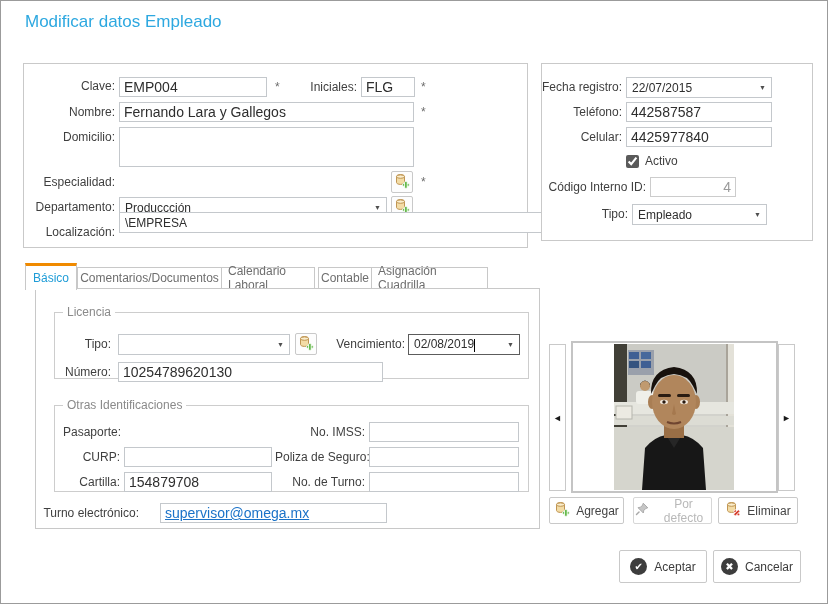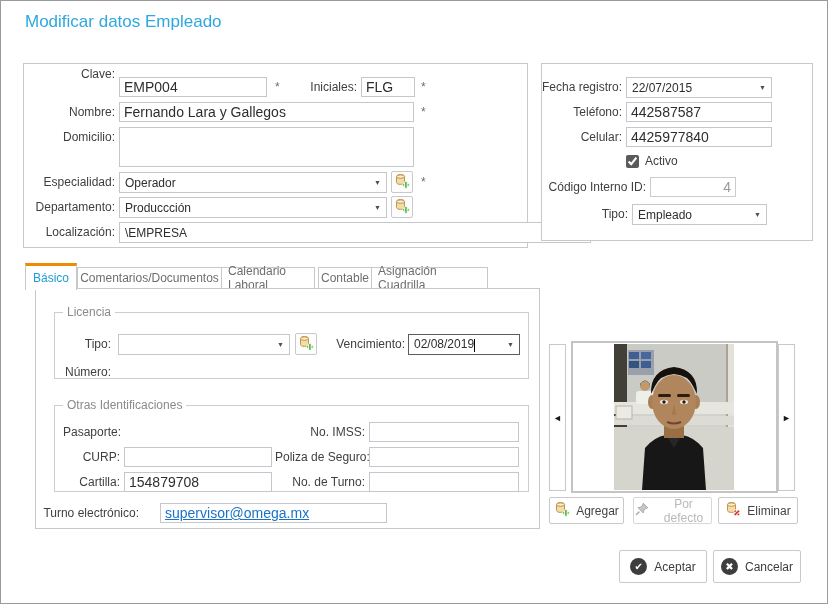--- a/index.html
+++ b/index.html
@@ -65,40 +65,36 @@
   .link { color:#1a72c8; text-decoration:underline; }
 </style>
 </head>
 <body>
 
 <div id="window">
 
   <div class="title">Modificar datos Empleado</div>
 
   <div class="gbox" id="box-general">
-    <span class="lbl" style="left:0;width:91px;top:0">Clave:</span>
+    <span class="lbl" style="left:0;width:91px;top:12px">Clave:</span>
     <input class="txt" style="left: 95px; top: 13px; width: 148px;" value="EMP004">
     <span class="req" style="left:251px;top:16px">*</span>
 
     <span class="lbl" style="left:278px;width:55px;top:13px">Iniciales:</span>
     <input class="txt" style="left: 337px; top: 13px; width: 54px;" value="FLG">
     <span class="req" style="left:397px;top:16px">*</span>
 
     <span class="lbl" style="left:0;width:91px;top:38px">Nombre:</span>
     <input class="txt" style="left: 95px; top: 38px; width: 295px;" value="Fernando Lara y Gallegos">
     <span class="req" style="left:397px;top:41px">*</span>
 
     <span class="lbl" style="left:0;width:91px;top:63px">Domicilio:</span>
     <textarea class="txt" style="left: 95px; top: 63px; width: 295px; height: 40px;"></textarea>
 
     <span class="lbl" style="left:0;width:91px;top:108px">Especialidad:</span>
-    <div class="combo" style="left:95px;top:108px;width:268px">
-      <span>Operador</span>
-      <span class="arrow">▼</span>
-    </div>
     <button class="addbtn" style="left:367px;top:107px">
       <span>
         <svg width="16" height="16" viewBox="0 0 16 16">
             <path d="M2.5 3.6C2.5 2.4 4.3 1.6 6.5 1.6C8.7 1.6 10.5 2.4 10.5 3.6L10.5 9.4C10.5 10.6 8.7 11.4 6.5 11.4C4.3 11.4 2.5 10.6 2.5 9.4Z" fill="#f3dca6" stroke="#c09552"></path>
             <ellipse cx="6.5" cy="3.6" rx="4" ry="1.7" fill="#faeecd" stroke="#c09552"></ellipse>
             <rect x="8.6" y="10.6" width="6.6" height="2.6" rx="0.6" fill="#57b33a" stroke="#fff" stroke-width="0.9"></rect>
             <rect x="10.6" y="8.6" width="2.6" height="6.6" rx="0.6" fill="#57b33a" stroke="#fff" stroke-width="0.9"></rect>
           </svg>
       </span>
     </button>
@@ -114,21 +110,21 @@
         <svg width="16" height="16" viewBox="0 0 16 16">
             <path d="M2.5 3.6C2.5 2.4 4.3 1.6 6.5 1.6C8.7 1.6 10.5 2.4 10.5 3.6L10.5 9.4C10.5 10.6 8.7 11.4 6.5 11.4C4.3 11.4 2.5 10.6 2.5 9.4Z" fill="#f3dca6" stroke="#c09552"></path>
             <ellipse cx="6.5" cy="3.6" rx="4" ry="1.7" fill="#faeecd" stroke="#c09552"></ellipse>
             <rect x="8.6" y="10.6" width="6.6" height="2.6" rx="0.6" fill="#57b33a" stroke="#fff" stroke-width="0.9"></rect>
             <rect x="10.6" y="8.6" width="2.6" height="6.6" rx="0.6" fill="#57b33a" stroke="#fff" stroke-width="0.9"></rect>
           </svg>
       </span>
     </button>
 
     <span class="lbl" style="left:0;width:91px;top:158px">Localización:</span>
-    <div class="combo" style="left:95px;top:158px;width:472px">
+    <div class="combo" style="left:95px;top:148px;width:472px">
       <span>\EMPRESA</span>
       <span class="arrow">▼</span>
     </div>
   </div>
 
   <div class="gbox" id="box-registro">
     <span class="lbl" style="left:0;width:80px;top:13px">Fecha registro:</span>
     <div class="combo" style="left:84px;top:13px;width:146px">
       <span>22/07/2015</span>
       <span class="arrow">▼</span>
@@ -179,20 +175,21 @@
               <rect x="10.6" y="8.6" width="2.6" height="6.6" rx="0.6" fill="#57b33a" stroke="#fff" stroke-width="0.9"></rect>
             </svg>
         </span>
       </button>
       <span class="lbl" style="left:262px;width:88px;top:15px">Vencimiento:</span>
       <div class="combo focused" style="left:353px;top:15px;width:112px">
         <span><span>02/08/2019</span><span class="caret"></span></span>
         <span class="arrow">▼</span>
       </div>
       <span class="lbl" style="left:8px;width:48px;top:43px">Número:</span>
+      <input class="txt" style="left: 63px; top: 43px; width: 265px;" value="10254789620130">
     </fieldset>
 
     <fieldset style="left:18px;top:109px;width:475px;height:94px">
       <legend>Otras Identificaciones</legend>
       <span class="lbl" style="left:8px;width:57px;top:10px">Pasaporte:</span>
       <span class="lbl" style="left:8px;width:57px;top:35px">CURP:</span>
       <input class="txt" style="left: 69px; top: 35px; width: 148px;" value="">
       <span class="lbl" style="left:8px;width:57px;top:60px">Cartilla:</span>
       <input class="txt" style="left: 69px; top: 60px; width: 148px;" value="154879708">
 

